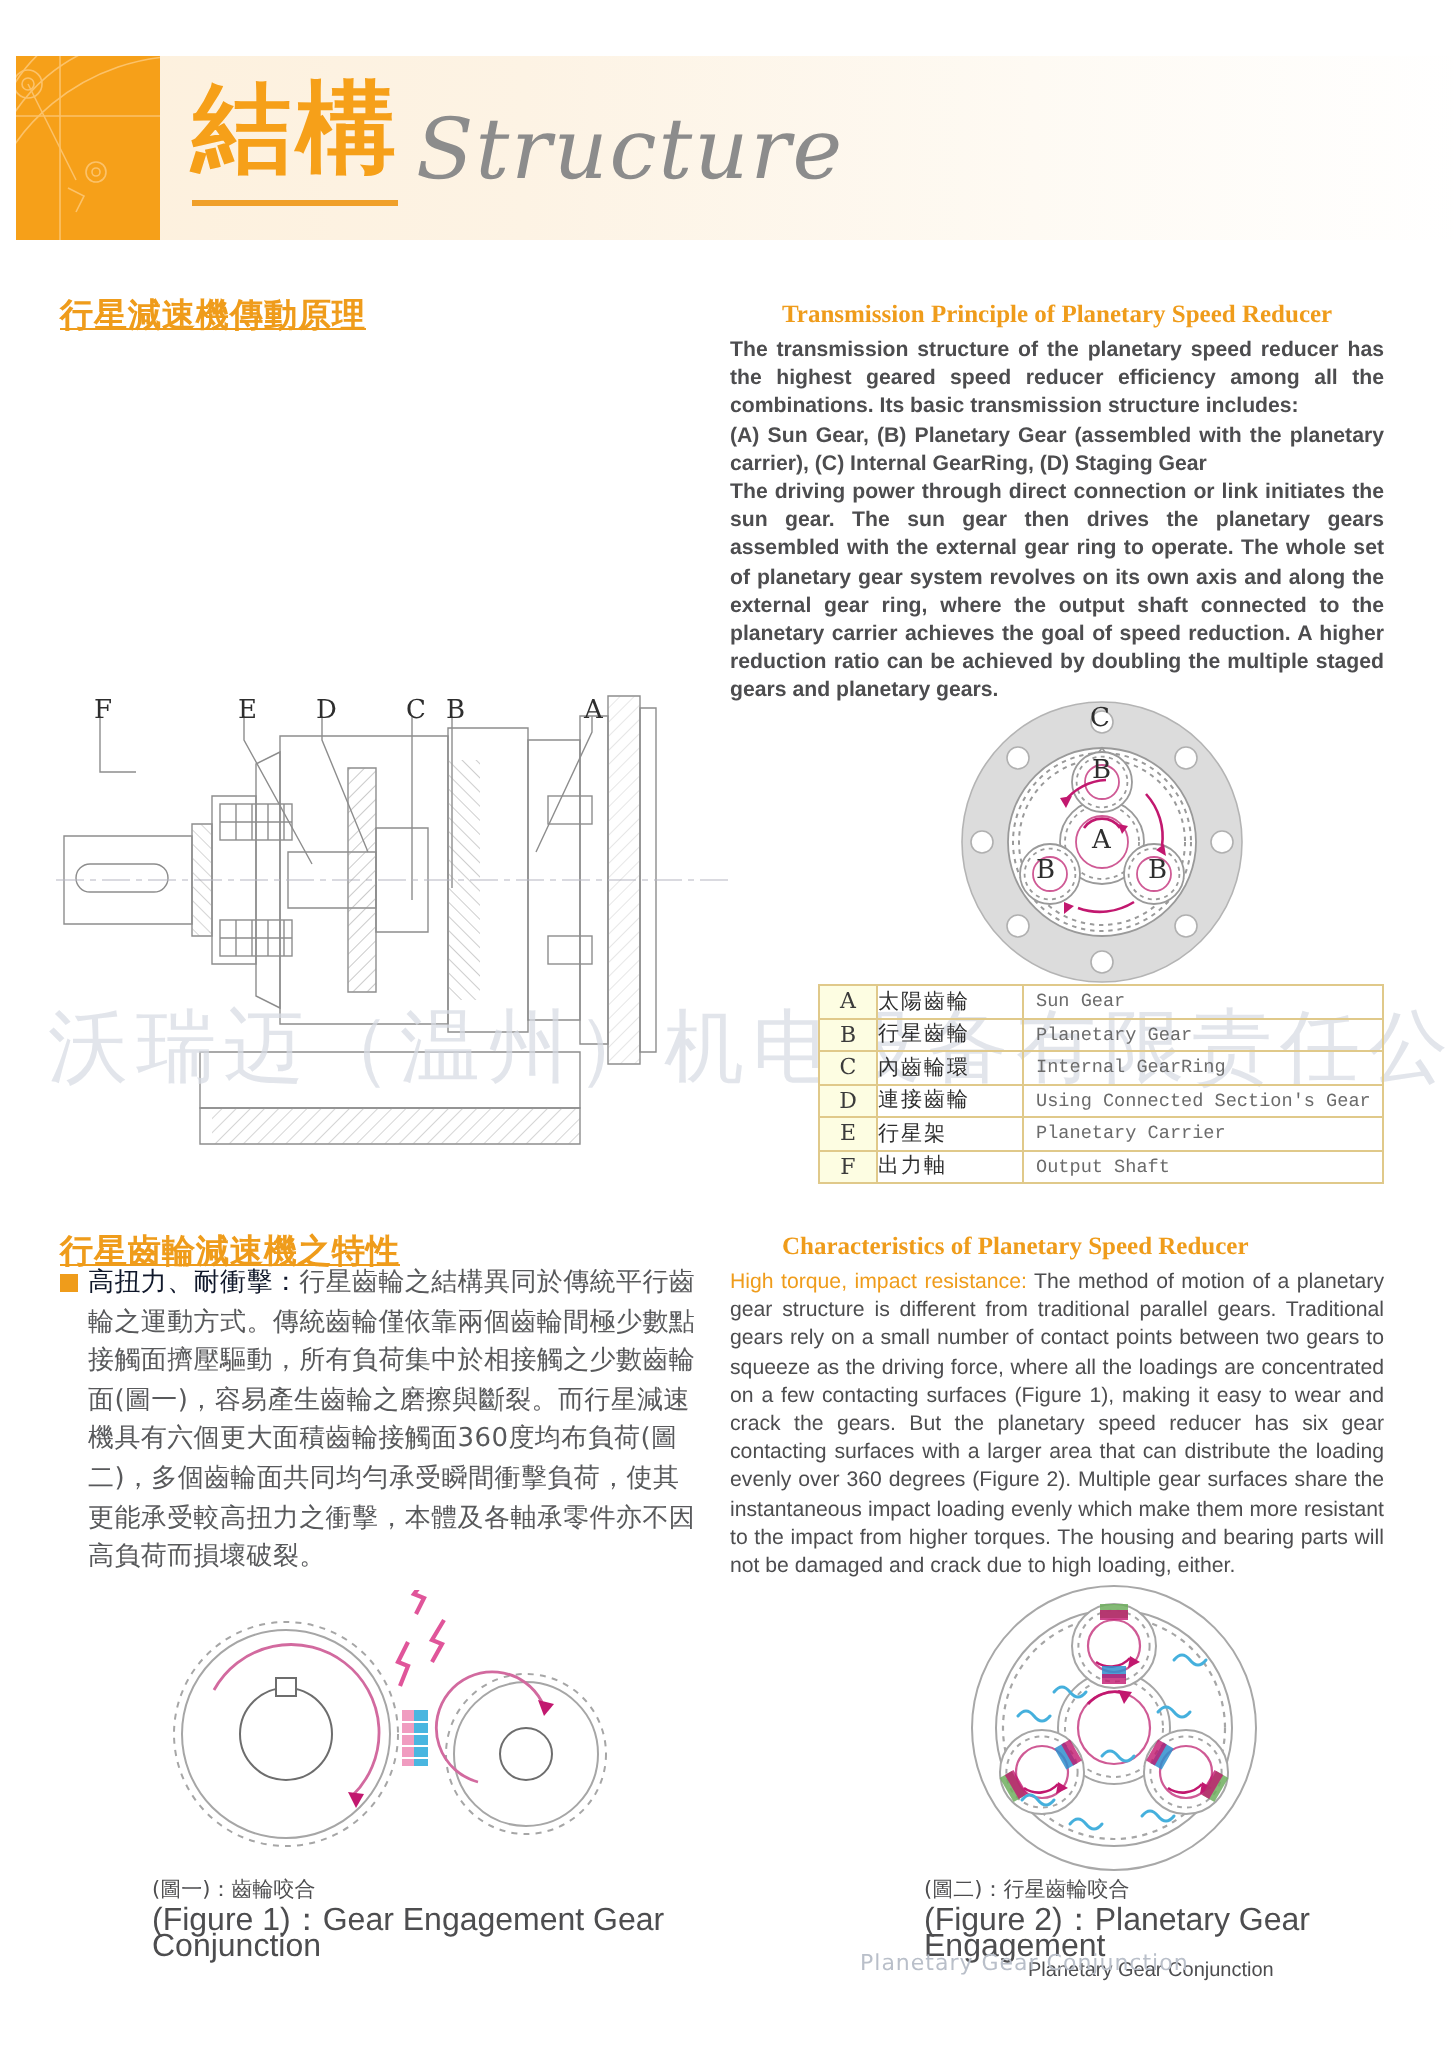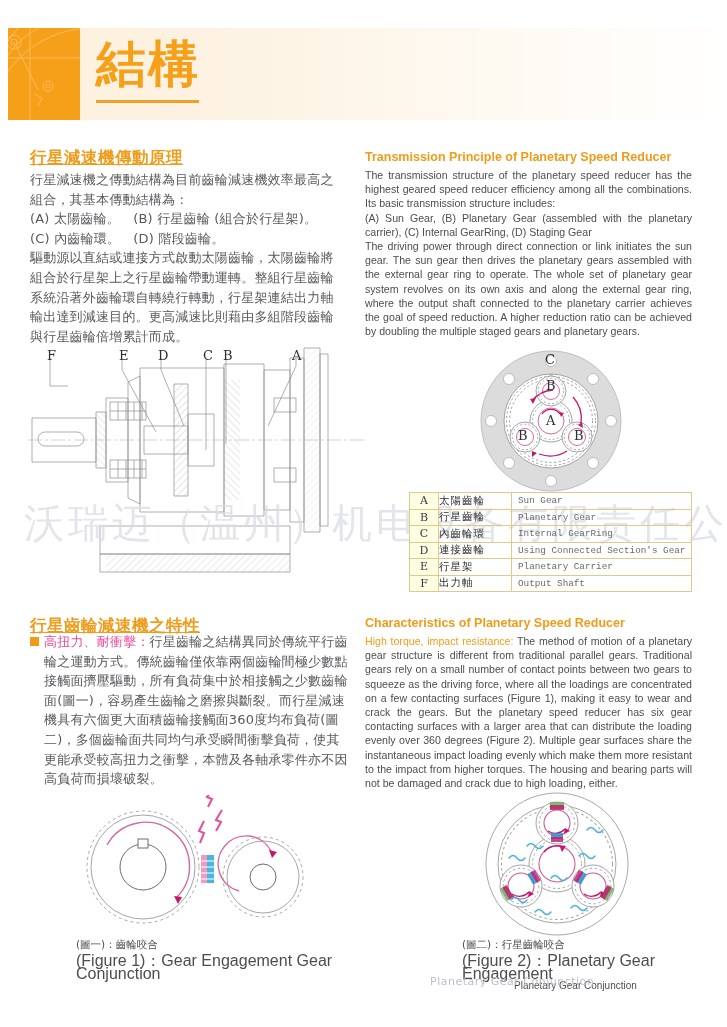--- a/index.html
+++ b/index.html
@@ -72,22 +72,23 @@
     font-weight: bold;
     color: #ef9c1b;
   }
   .sec-head.cn {
     font-family: "DejaVu Sans", sans-serif;
     font-size: 16.5px;
     letter-spacing: 0.5px;
     text-decoration: underline;
   }
   .sec-head.en {
-    font-family: Liberation Sans, sans-serif;
+    font-family: Liberation Serif, serif;
     font-size: 12.5px;
+    margin-left: 26px;
   }
   .body-cn {
     position: absolute;
     font-family: "DejaVu Sans", sans-serif;
     font-size: 13px;
     line-height: 19.6px;
     color: #58595b;
     letter-spacing: 0.2px;
   }
   .body-en {
@@ -99,21 +100,21 @@
     text-align: justify;
   }
   .body-en .lead {
     color: #ef9c1b;
   }
   .bullet-sq {
     position: absolute;
     width: 9px; height: 9px;
     background: #ef9c1b;
   }
-  .sub-cn-orange { color: #ec4899; text-align: center; }
+  .sub-cn-orange { color: #0f172a; text-align: center; }
 
   
   #legend {
     position: absolute;
     left: 409px; top: 492px;
     width: 283px;
     border-collapse: collapse;
     font-size: 9.5px;
   }
   #legend td {
@@ -220,40 +221,37 @@
           <path d="M-14 62 A86 86 0 0 1 72 -10"></path>
           <path d="M-18 86 A104 104 0 0 1 86 0"></path>
           <path d="M0 30 L72 30"></path>
           <path d="M22 0 L22 92"></path>
           <path d="M26 66 L34 70 L30 78"></path>
         </g>
       </svg>
     </div>
     <div class="hdr-title-cn">結構</div>
     <div class="hdr-underline"></div>
+    <div class="hdr-title-en">Structure</div>
   </div>
 
   <div class="sec-head cn" style="left:30px; top:147px;">行星減速機傳動原理</div>
 
-  <div class="body-cn" id="l-body-1" style="left:30px; top:170px; width:316px; white-space:pre-line;">行星減速機之傳動結構為目前齒輪減速機效率最高之組合，其基本傳動結構為：
-(A) 太陽齒輪。　(B) 行星齒輪 (組合於行星架)。
-(C) 內齒輪環。　(D) 階段齒輪。
-驅動源以直結或連接方式啟動太陽齒輪，太陽齒輪將組合於行星架上之行星齒輪帶動運轉。整組行星齒輪系統沿著外齒輪環自轉繞行轉動，行星架連結出力軸輸出達到減速目的。更高減速比則藉由多組階段齒輪與行星齒輪倍增累計而成。</div>
 
   <div class="sec-head cn" style="left:30px; top:615px;">行星齒輪減速機之特性</div>
 
   <div class="bullet-sq" style="left:30px; top:637px;"></div>
 
   <div class="body-cn" style="left:44px; top:632px; width:304px;">
     <span class="sub-cn-orange">高扭力、耐衝擊：</span><span>行星齒輪之結構異同於傳統平行齒輪之運動方式。傳統齒輪僅依靠兩個齒輪間極少數點接觸面擠壓驅動，所有負荷集中於相接觸之少數齒輪面(圖一)，容易產生齒輪之磨擦與斷裂。而行星減速機具有六個更大面積齒輪接觸面360度均布負荷(圖二)，多個齒輪面共同均勻承受瞬間衝擊負荷，使其更能承受較高扭力之衝擊，本體及各軸承零件亦不因高負荷而損壞破裂。</span>
   </div>
 
   <div class="sec-head en" style="left:365px; top:150px;">Transmission Principle of Planetary Speed Reducer</div>
 
-  <div class="body-en" style="left:365px; top:168px; width:327px; white-space:pre-line;">The transmission structure of the planetary speed reducer has the highest geared speed reducer efficiency among all the combinations. Its basic transmission structure includes:
+  <div class="body-en" style="left:365px; top:168px; width:327px; white-space:pre-line;font-weight:bold;">The transmission structure of the planetary speed reducer has the highest geared speed reducer efficiency among all the combinations. Its basic transmission structure includes:
 (A) Sun Gear, (B) Planetary Gear (assembled with the planetary carrier), (C) Internal GearRing, (D) Staging Gear
 The driving power through direct connection or link initiates the sun gear. The sun gear then drives the planetary gears assembled with the external gear ring to operate. The whole set of planetary gear system revolves on its own axis and along the external gear ring, where the output shaft connected to the planetary carrier achieves the goal of speed reduction. A higher reduction ratio can be achieved by doubling the multiple staged gears and planetary gears.</div>
 
   <div class="sec-head en" style="left:365px; top:616px;">Characteristics of Planetary Speed Reducer</div>
 
   <div class="body-en" style="left:365px; top:634px; width:327px;">
     <span class="lead">High torque, impact resistance:</span><span> The method of motion of a planetary gear structure is different from traditional parallel gears. Traditional gears rely on a small number of contact points between two gears to squeeze as the driving force, where all the loadings are concentrated on a few contacting surfaces (Figure 1), making it easy to wear and crack the gears. But the planetary speed reducer has six gear contacting surfaces with a larger area that can distribute the loading evenly over 360 degrees (Figure 2). Multiple gear surfaces share the instantaneous impact loading evenly which make them more resistant to the impact from higher torques. The housing and bearing parts will not be damaged and crack due to high loading, either.</span>
   </div>
 
   <svg class="diagram" style="left:28px; top:340px;" width="340" height="250" viewBox="0 0 340 250">

